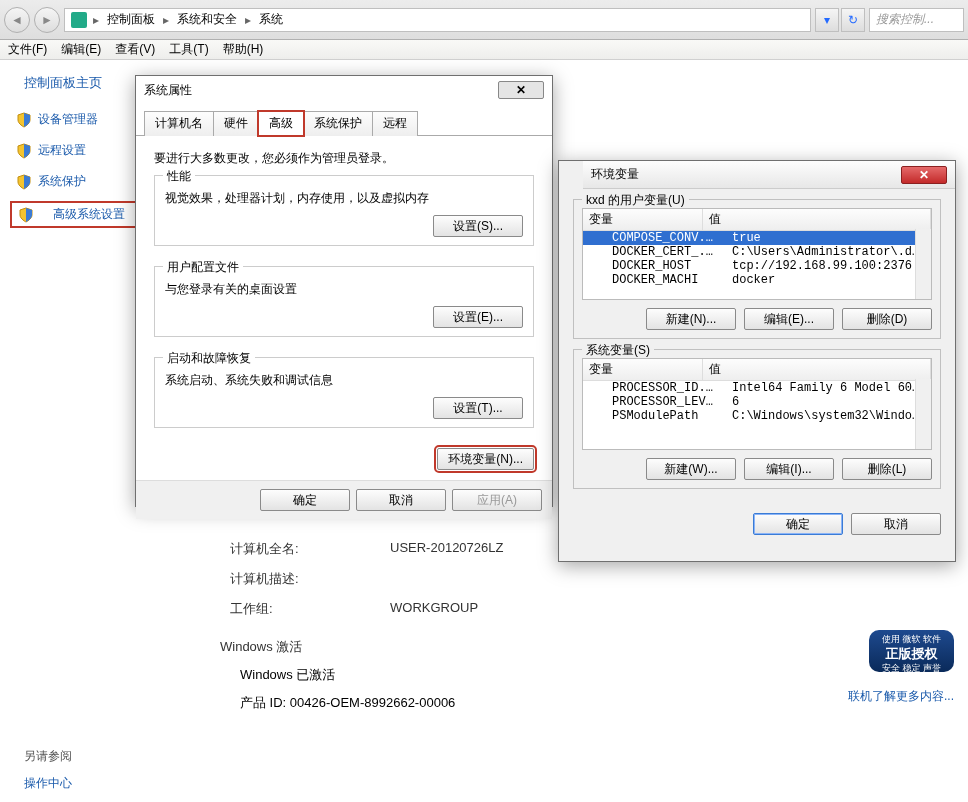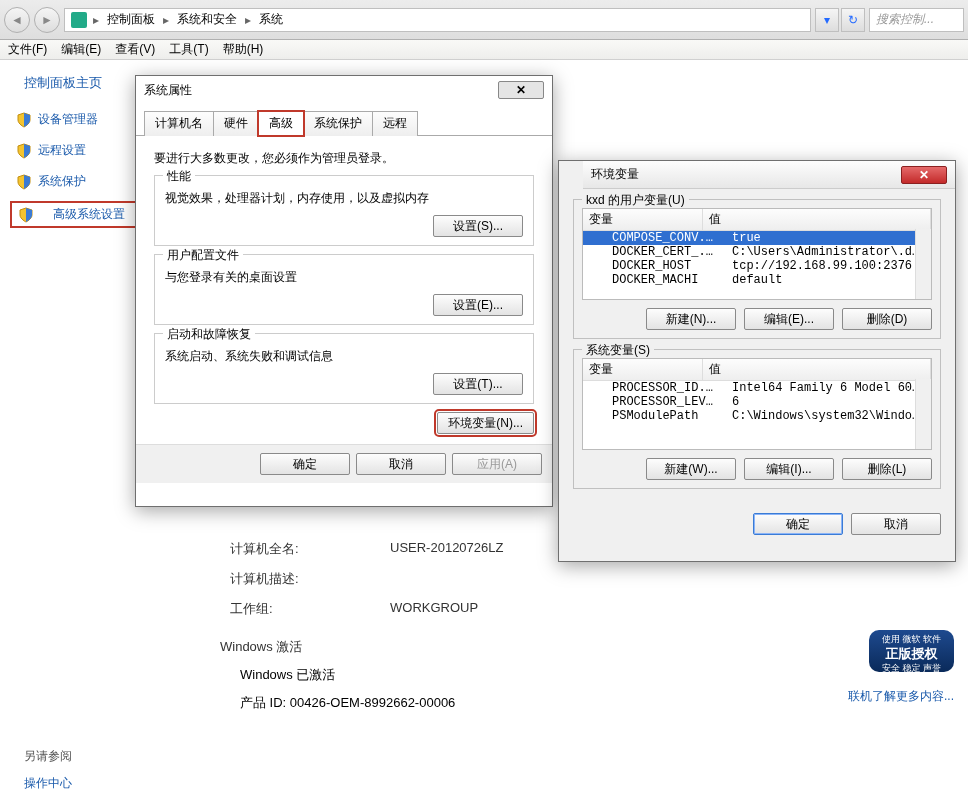--- a/index.html
+++ b/index.html
@@ -172,21 +172,21 @@
   background:#fff;
   border-bottom:1px solid #fff;
   z-index:2;
 }
 #sysprops .tab.boxed { outline:2px solid #c0392b; outline-offset:-1px;}
 #sysprops .body { padding: 10px 18px; background:#fff;}
 #sysprops .note { margin:4px 0 8px;}
 .groupbox {
   border:1px solid #ccc;
   padding: 8px 10px 8px 10px;
-  margin-bottom: 8px;
+  margin-bottom: 20px;
   position:relative;
 }
 .groupbox .gb-title { position:absolute; top:-8px; left:8px; background:#fff; padding:0 4px;}
 .groupbox .gb-desc { margin: 6px 0 8px;}
 .groupbox .gb-btn-row { display:flex; justify-content:flex-end;}
 .winbtn {
   min-width: 90px;
   height: 22px;
   border:1px solid #8a8a8a;
   background: linear-gradient(to bottom,#fdfdfd,#e3e3e3);
@@ -413,21 +413,21 @@
             <div class="var-row">
               <div class="c1">DOCKER_CERT_...</div>
               <div class="c2">C:\Users\Administrator\.docker\...</div>
             </div>
             <div class="var-row">
               <div class="c1">DOCKER_HOST</div>
               <div class="c2">tcp://192.168.99.100:2376</div>
             </div>
             <div class="var-row">
               <div class="c1">DOCKER_MACHI</div>
-              <div class="c2">default</div>
+              <div class="c2">docker</div>
             </div>
           </div>
         <div class="scroll-track"></div>
       </div>
       <div class="btn-row3">
         <button class="winbtn">新建(N)...</button>
         <button class="winbtn">编辑(E)...</button>
         <button class="winbtn">删除(D)</button>
       </div>
     </div>

